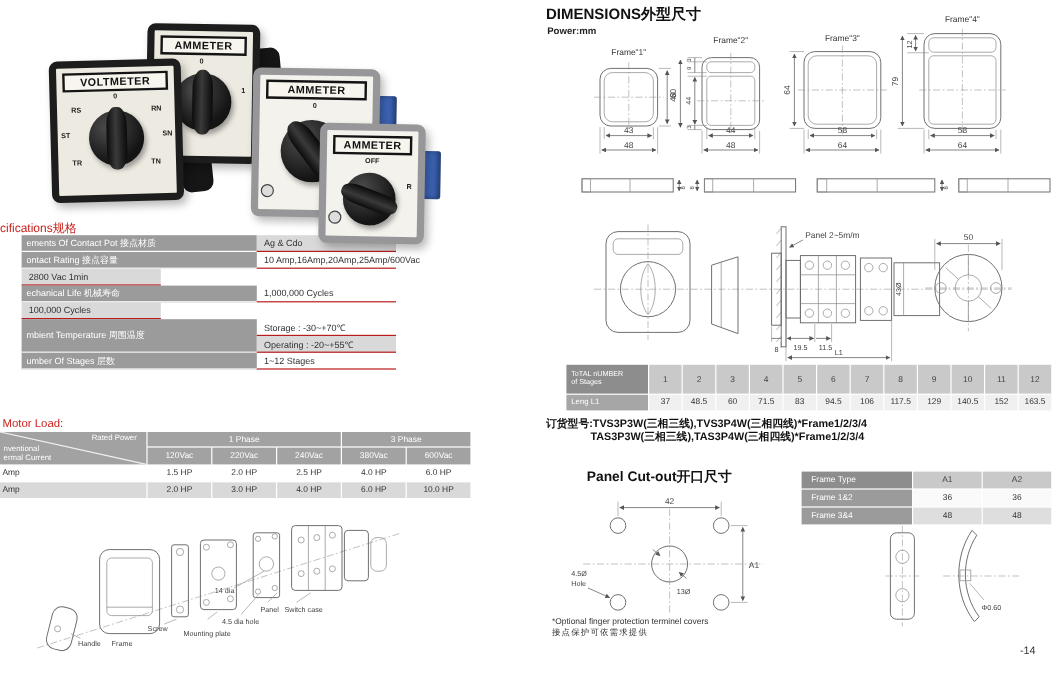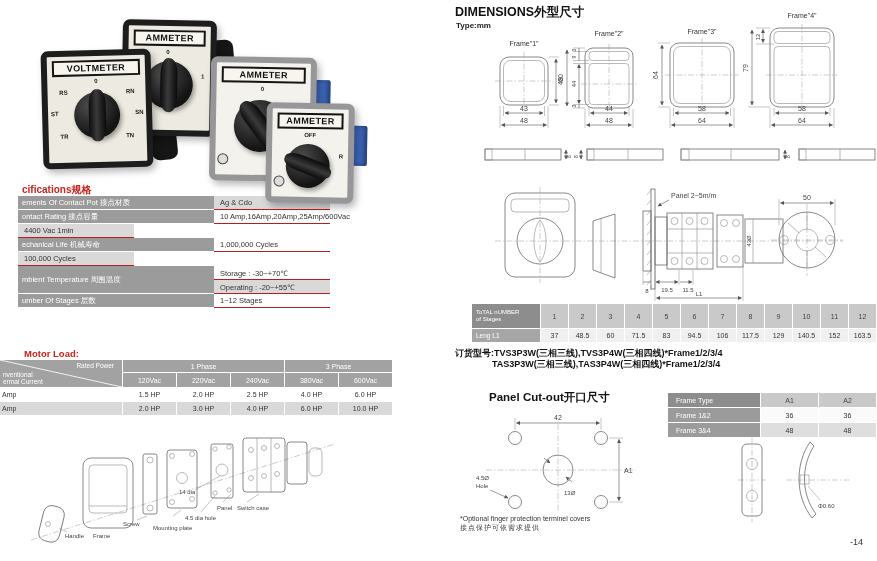--- a/index.html
+++ b/index.html
@@ -1,18 +1,18 @@
 <!DOCTYPE html>
 <html><head>
 <meta charset="utf-8">
 <style>
   html,body{margin:0;padding:0;}
   body{width:877px;height:561px;position:relative;background:#fff;font-family:"Liberation Sans",sans-serif;overflow:hidden;color:#333;}
   .abs{position:absolute;}
-  .red-title{color:#c9231d;font-weight:bold;font-size:10px;margin-left:22px;}
+  .red-title{color:#c9231d;font-weight:normal;font-size:10px;}
   .blk-title{color:#111;font-weight:bold;font-size:12.5px;}
   
   .sw{position:absolute;}
   .sw-rear{position:absolute;background:#161616;border-radius:8px;}
   .sw-frame{width:100%;height:100%;box-sizing:border-box;border:6px solid #1d1d1d;border-radius:7px;background:#edeae1;position:relative;box-shadow:3px 4px 7px rgba(0,0,0,.28);}
   .sw.gray .sw-frame{border-color:#97979a;background:#f4f2ec;}
   .sw-label{margin:4px 5px 0;border:2px solid #141414;background:#f7f5ee;text-align:center;font-weight:bold;font-size:9px;letter-spacing:.4px;padding:1px 0;color:#111;}
   .sw-dial{position:relative;height:calc(100% - 28px);}
   .mark{position:absolute;font-size:6px;font-weight:bold;color:#222;}
   .knob{position:absolute;border-radius:50%;background:radial-gradient(circle at 35% 30%,#4d4d4d,#141414 68%);box-shadow:2px 3px 4px rgba(0,0,0,.35);}
@@ -140,21 +140,21 @@
 <div class="spec-table">
   <div class="spec-row">
       <div class="spec-label">ements Of Contact Pot 接点材质</div>
       <div class="spec-value alt">Ag &amp; Cdo</div>
     </div>
   <div class="spec-row">
       <div class="spec-label">ontact Rating 接点容量</div>
       <div class="spec-value">10 Amp,16Amp,20Amp,25Amp/600Vac</div>
     </div>
   <div class="spec-row">
-      <div class="spec-value alt">4400 Vac 1min</div>
+      <div class="spec-value alt">2800 Vac 1min</div>
     </div>
   <div class="spec-row">
       <div class="spec-label">echanical Life 机械寿命</div>
       <div class="spec-value">1,000,000 Cycles</div>
     </div>
   <div class="spec-row">
       <div class="spec-value alt">100,000 Cycles</div>
     </div>
   <div class="spec-row tall">
     <div class="spec-label">mbient Temperature 周围温度</div>
@@ -258,21 +258,21 @@
     <line class="ext" x1="195" y1="48" x2="170" y2="62"></line>
     <text class="s6" x="154" y="66">14 dia</text>
     <line class="ext" x1="206" y1="66" x2="198" y2="74"></line>
     <text class="s6" x="192" y="82">Panel</text>
     <line class="ext" x1="234" y1="66" x2="222" y2="74"></line>
     <text class="s6" x="212" y="82">Switch case</text>
   </g>
 </svg>
 
 <div class="abs blk-title" style="left:455px;top:4px;">DIMENSIONS外型尺寸</div>
-<div class="abs" style="left:456px;top:21px;font-size:8px;font-weight:bold;color:#222;">Type:mm</div>
+<div class="abs" style="left:456px;top:21px;font-size:8px;font-weight:bold;color:#222;">Power:mm</div>
 
 <svg class="abs" style="left:450px;top:0;" width="427" height="182" viewBox="0 0 427 182">
   <defs>
     <marker id="arA" viewBox="0 0 10 10" refX="9" refY="5" markerWidth="6.5" markerHeight="6.5" orient="auto-start-reverse">
         <path d="M0,0 L10,5 L0,10 z" fill="#555"></path>
       </marker>
   </defs>
 
   <g>
     <text class="fname tc" x="74" y="46">Frame"1"</text>

